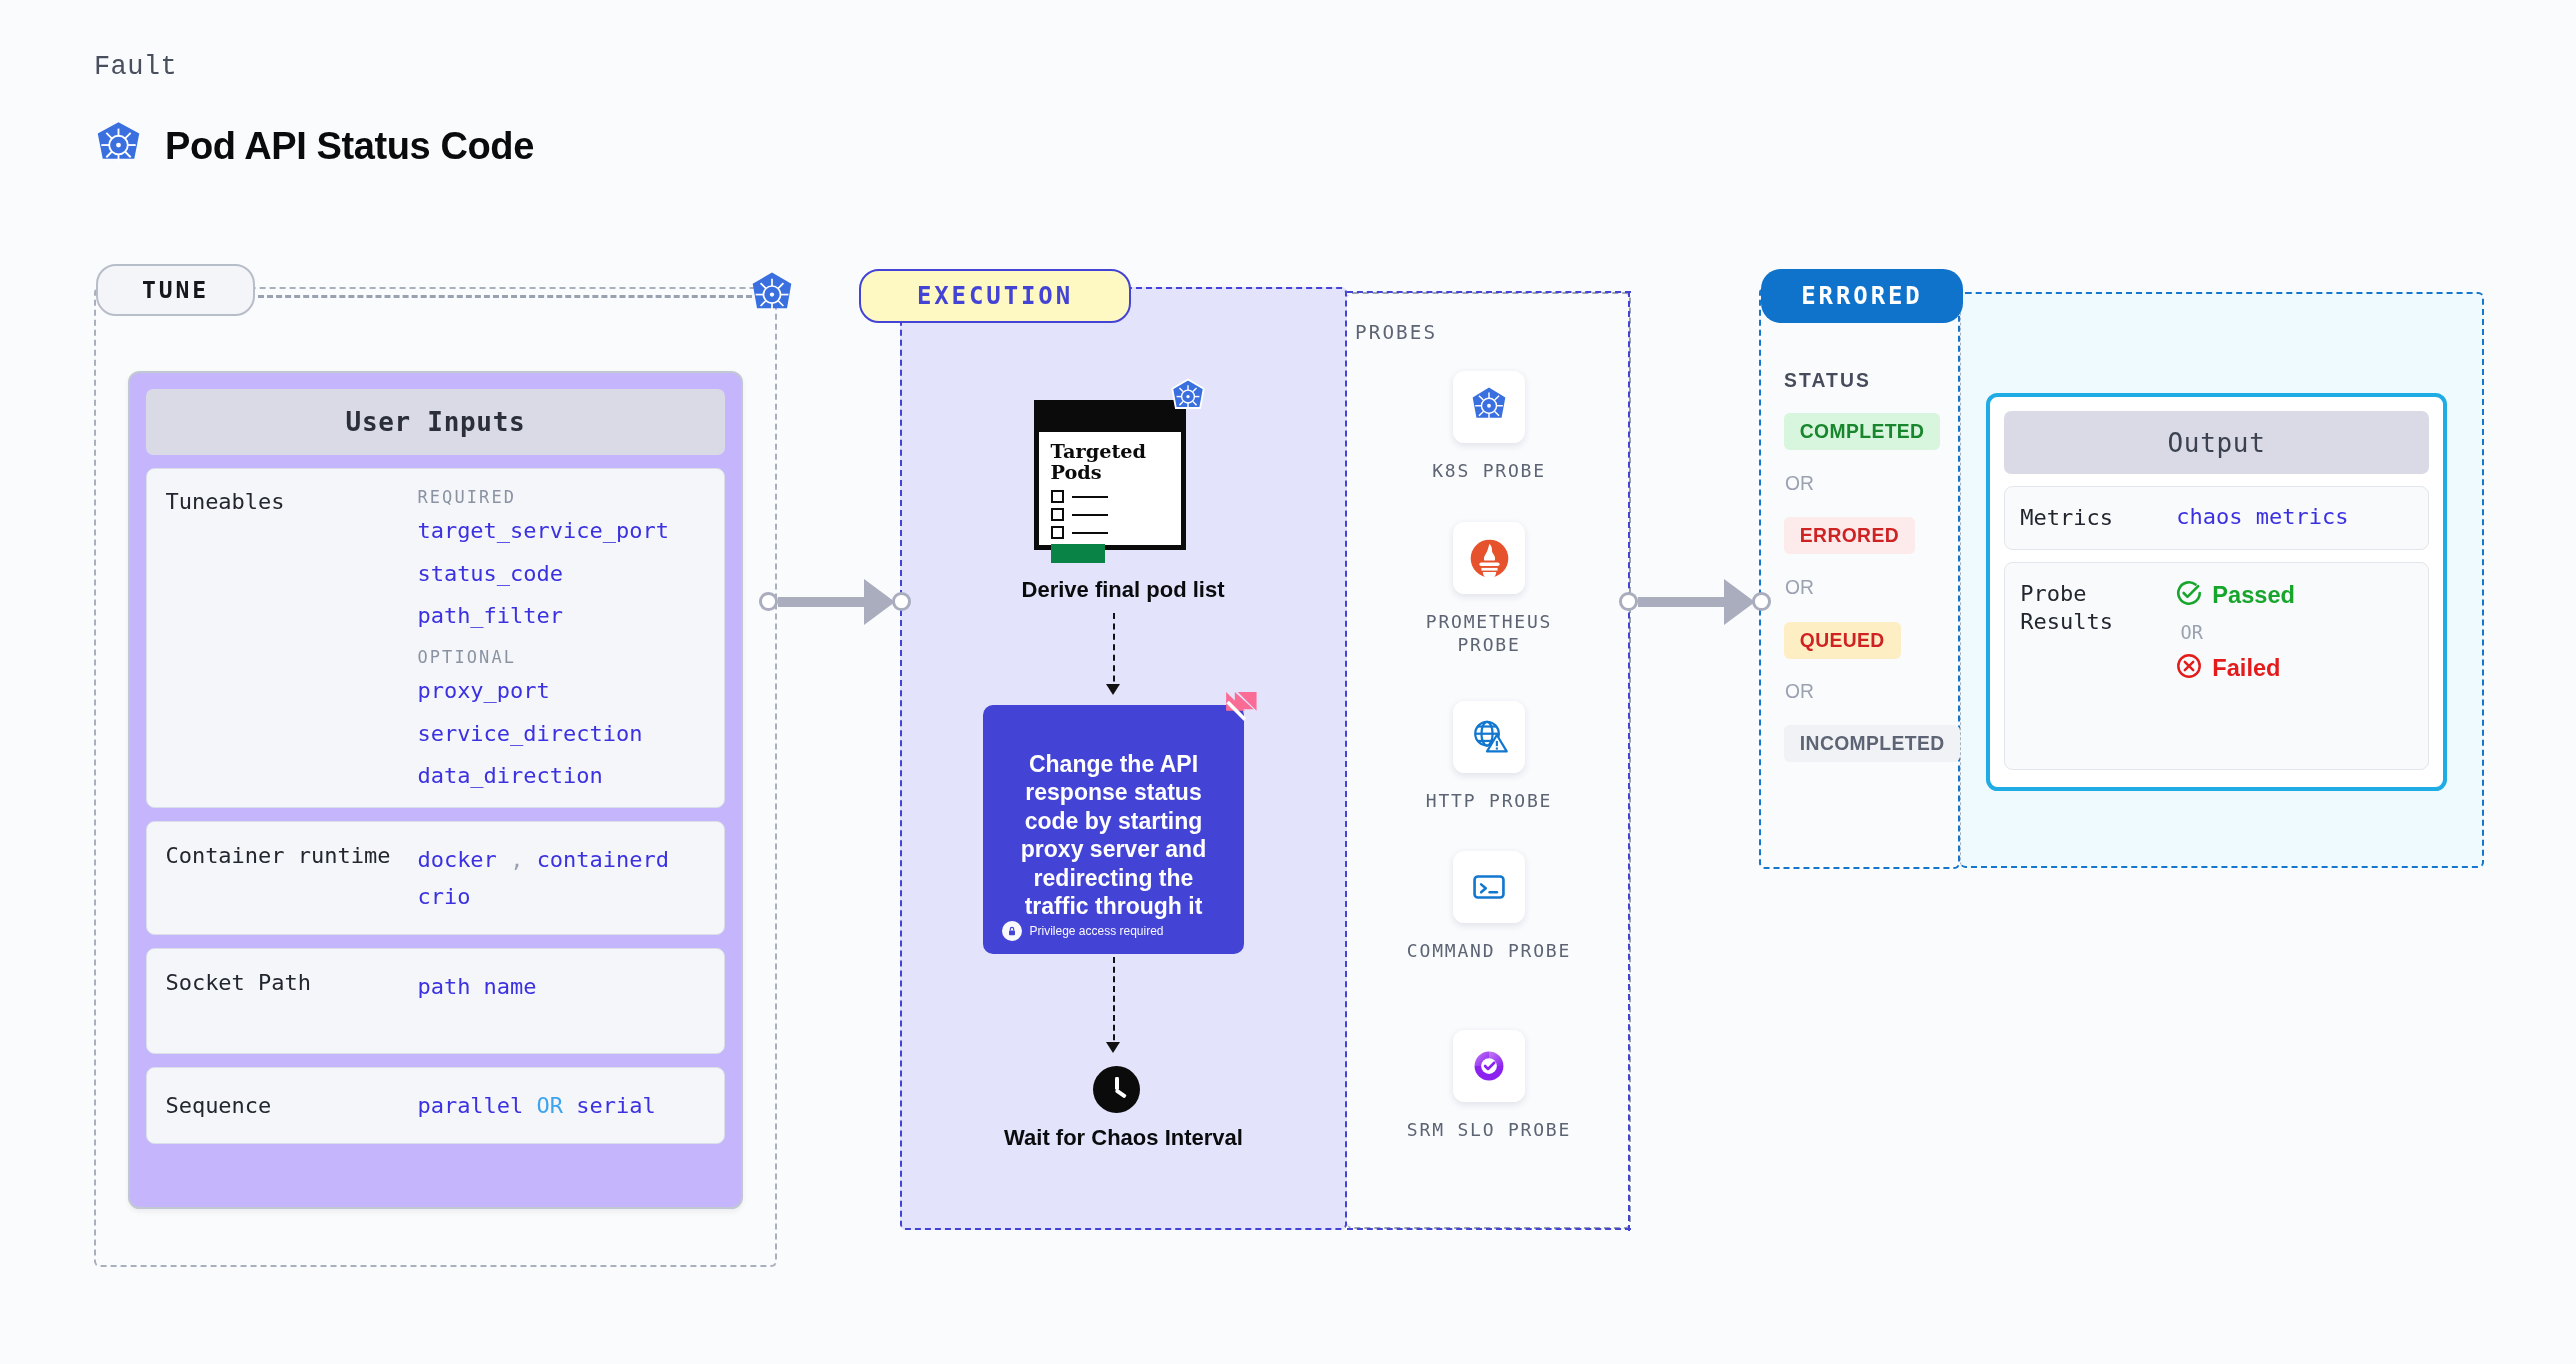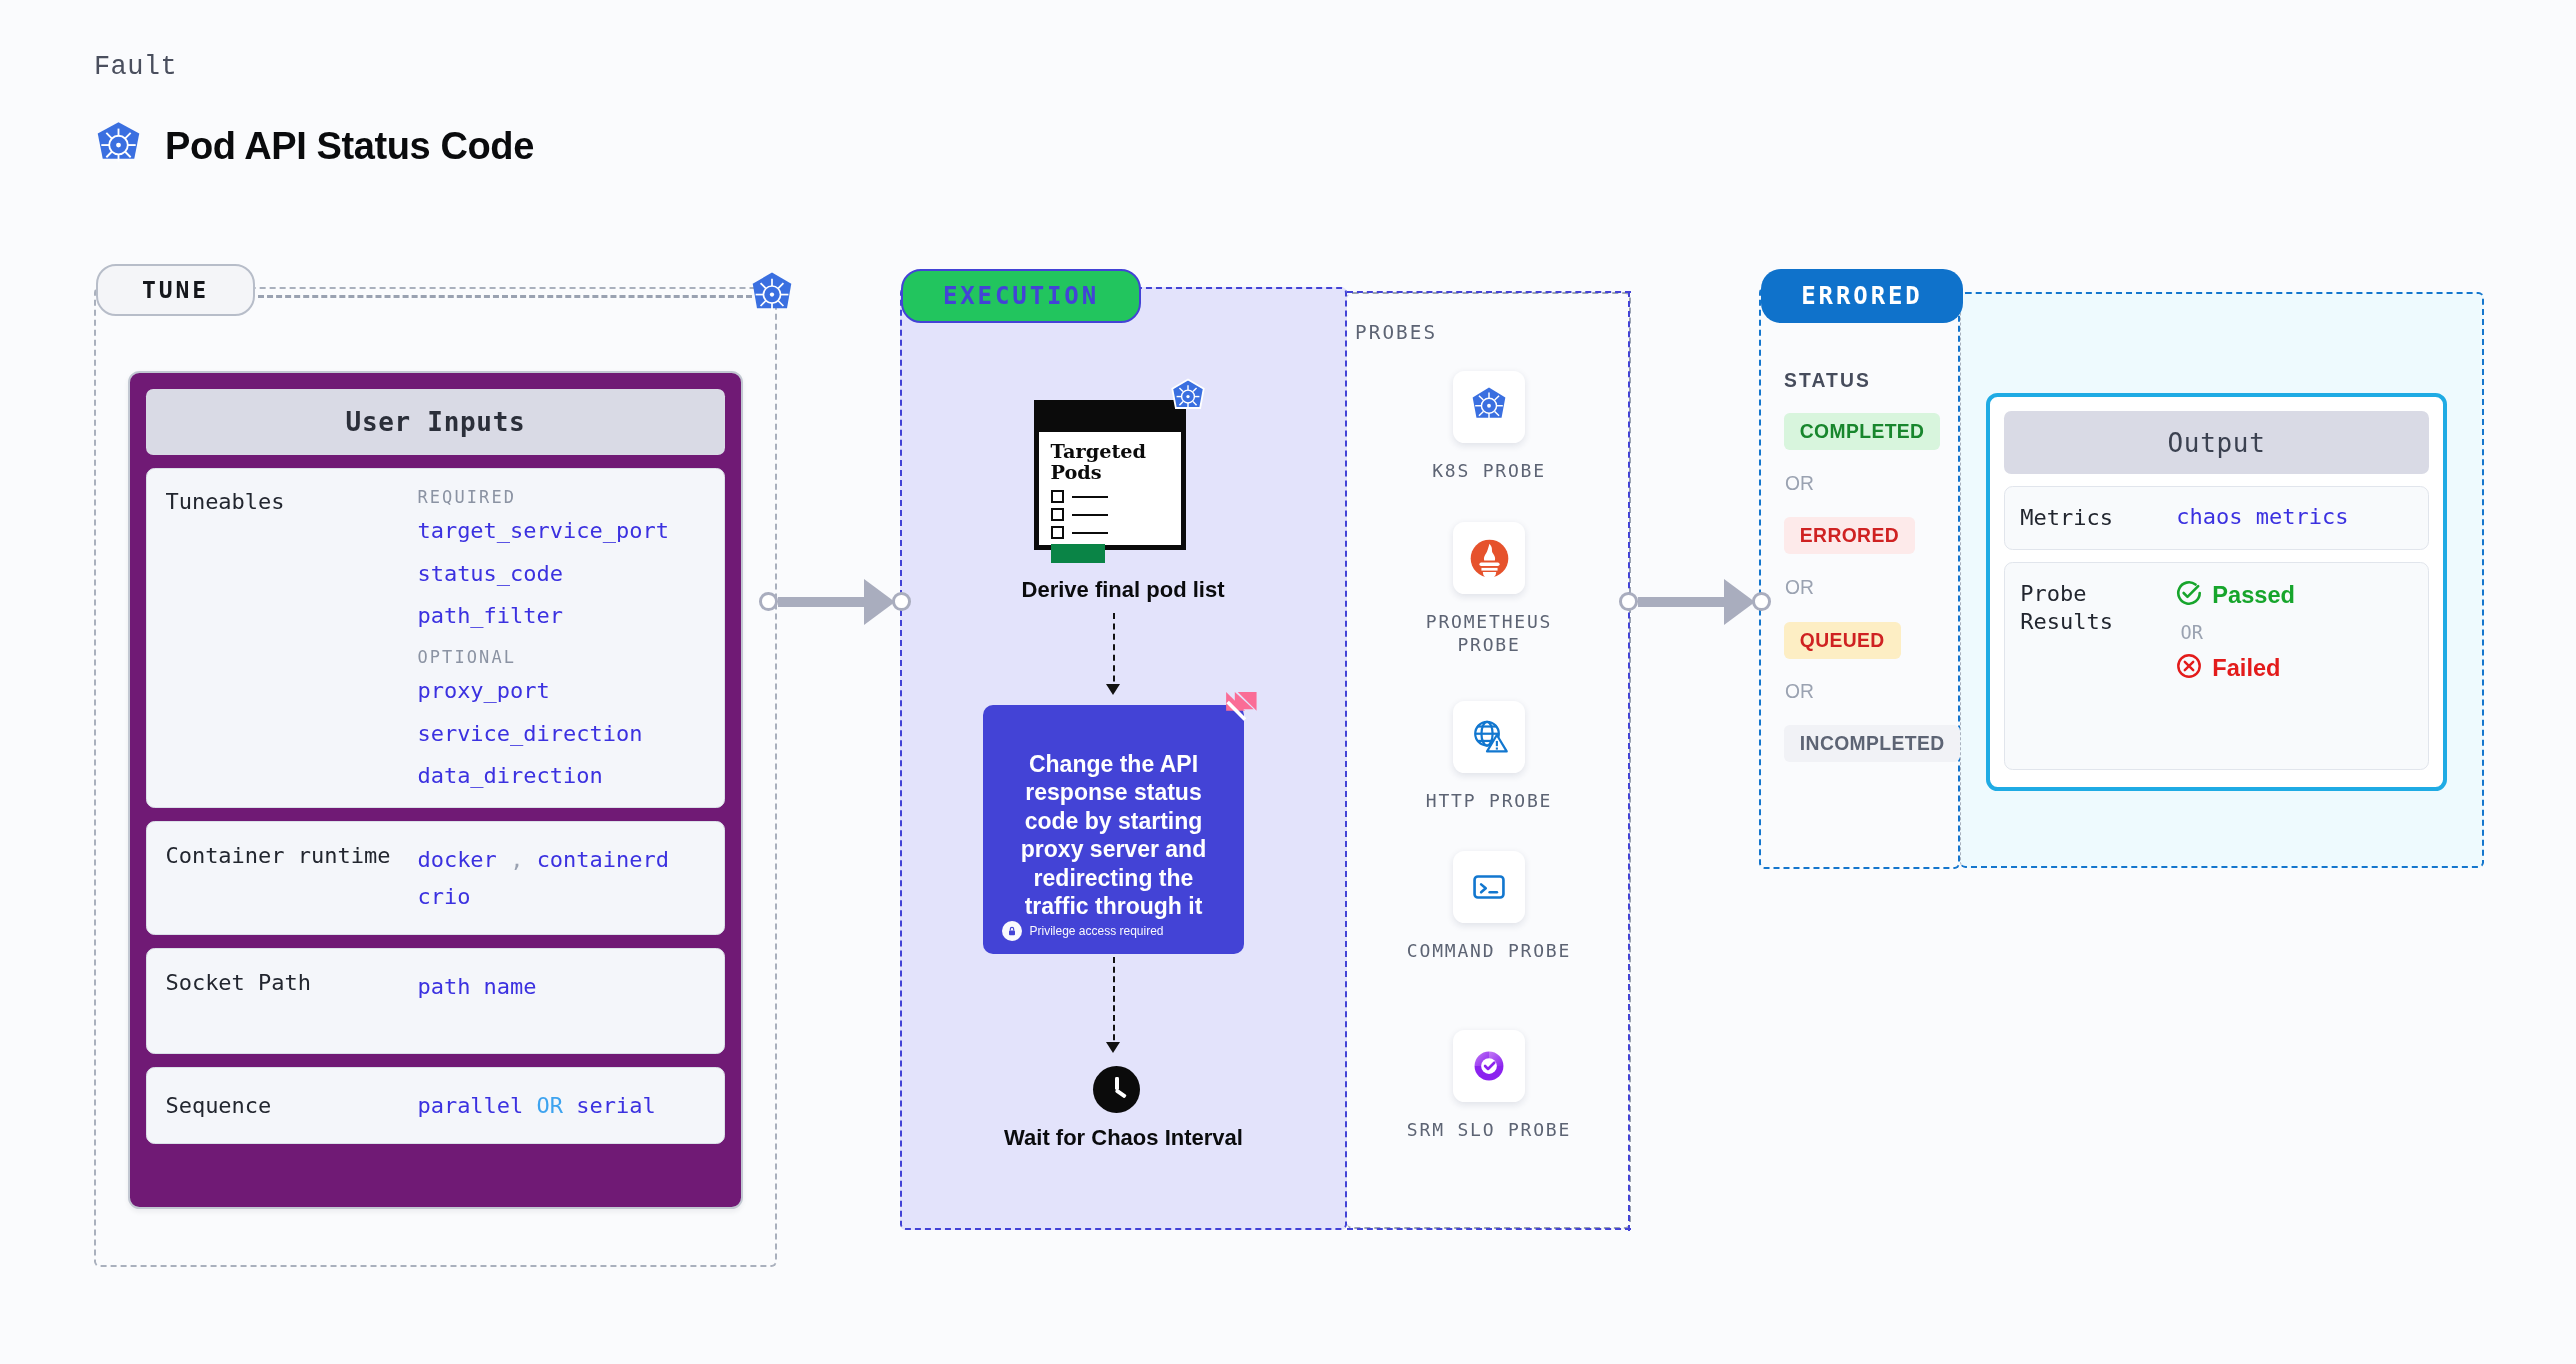--- a/index.html
+++ b/index.html
@@ -62,22 +62,22 @@
   .pill {
     position: absolute; display: flex; align-items: center; justify-content: center;
     border-radius: 20px; font-family: "DejaVu Sans Mono", monospace;
     font-weight: 700; letter-spacing: 2.9px; z-index: 6;
   }
   .pill-tune {
     left: 96px; top: 264px; width: 159px; height: 52px;
     background: #f4f5f8; border: 2.1px solid #b7bdc9; color: #15171c; font-size: 23px;
   }
   .pill-exec {
-    left: 901px; top: 269px; width: 240px; height: 54px;
-    background: #22c55e; border: 2.9px solid #4343d6; color: #4343d6; font-size: 24px;
+    left: 859px; top: 269px; width: 272px; height: 54px;
+    background: #fef9c3; border: 2.9px solid #4343d6; color: #4343d6; font-size: 24px;
   }
   .pill-result {
     left: 1761px; top: 269px; width: 202px; height: 54px;
     background: #0f72cb; border: none; color: #ffffff; font-size: 24px;
   }
 
   
   .tune-link {
     position: absolute; left: 258px; top: 295px; width: 494px; height: 0;
     border-top: 3.6px dashed #9aa2b1;
@@ -95,21 +95,21 @@
     width: 0; height: 0; flex: none;
     border-top: 23px solid transparent; border-bottom: 23px solid transparent;
     border-left: 31.5px solid #a9adbe; margin-left: -1.4px; margin-right: -2.9px;
   }
   .conn1 { left: 759px; top: 580px; width: 152px; }
   .conn2 { left: 1619px; top: 580px; width: 152px; }
 
   
   .inputs-card {
     position: absolute; left: 128px; top: 371px; width: 615px; height: 838px;
-    background: #701a75; border: 2.1px solid #c2c8d2; border-radius: 11.5px;
+    background: #c4b5fd; border: 2.1px solid #c2c8d2; border-radius: 11.5px;
     box-shadow: 0 2.1px 5.7px rgba(20,25,40,.06);
     padding: 15.8px;
   }
   .card-title {
     height: 66px; background: #d9dae5; border-radius: 7.2px;
     display: flex; align-items: center; justify-content: center;
     font-family: "DejaVu Sans Mono", monospace; font-weight: 700;
     font-size: 26px; color: #2b2f3a; letter-spacing: 0.7px;
   }
   .sub-box {

